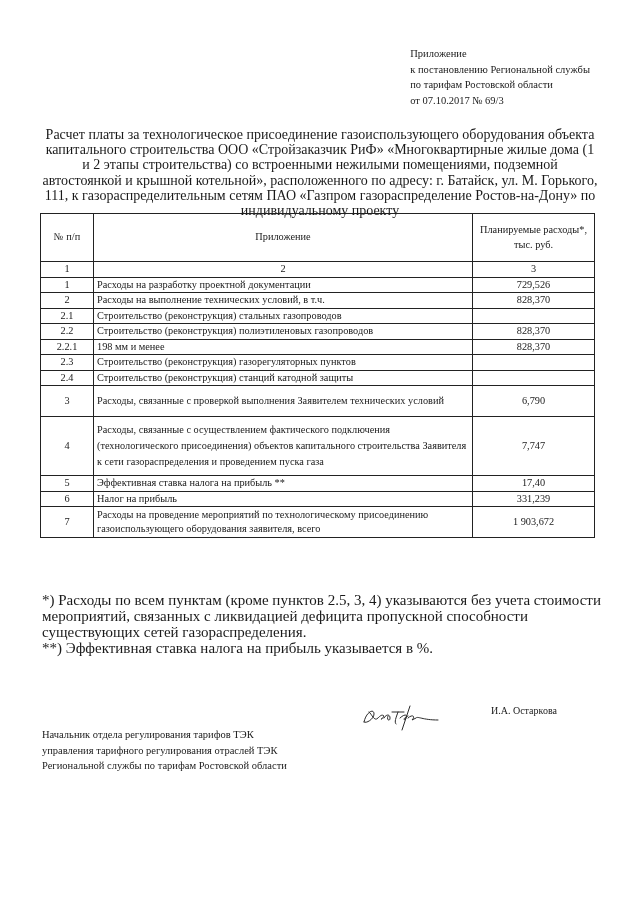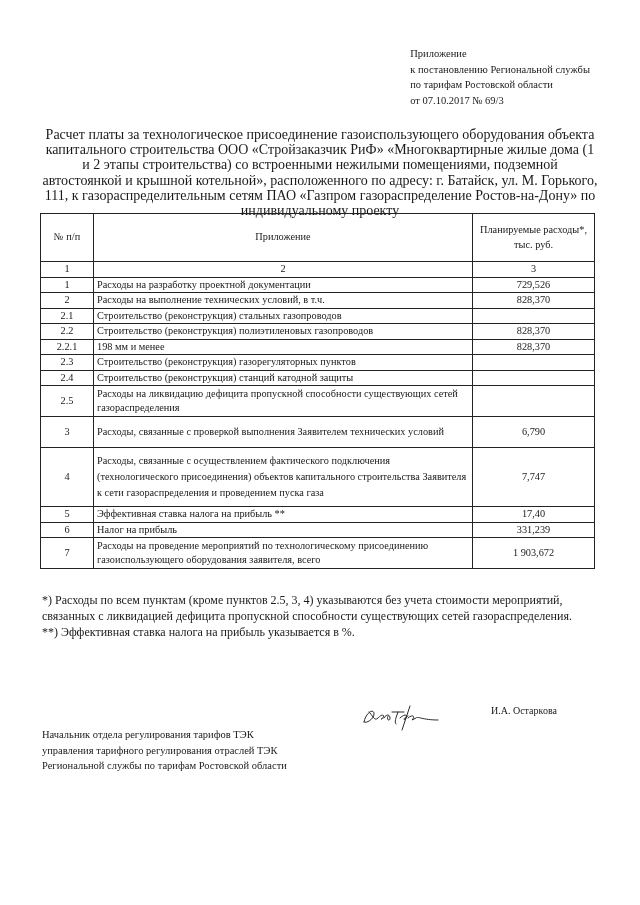--- a/index.html
+++ b/index.html
@@ -24,21 +24,21 @@
       border: 1px solid #222; padding: 0 3px; font-weight: normal;
       vertical-align: middle; line-height: 14.5px;
     }
     table.main th { text-align: center; }
     .c1 { width: 46px; text-align: center; }
     .c2 { width: 372px; text-align: left; }
     .c3 { text-align: center; }
     .main .rh { height: 14px; }
     .footnotes {
       position: absolute; left: 42px; top: 592px; width: 560px;
-      font-size: 12px; line-height: 16px;
+      font-size: 15px; line-height: 16px;
     }
     .footnotes p { margin: 0; }
     .sign-block {
       position: absolute; left: 42px; top: 727px;
       font-size: 10.5px; line-height: 15.5px;
     }
     .sign-block div { white-space: nowrap; }
     .signature {
       position: absolute; left: 360px; top: 700px; width: 80px; height: 32px;
     }
@@ -99,25 +99,20 @@
     <td class="c1">2.3</td>
     <td class="c2">Строительство (реконструкция) газорегуляторных пунктов</td>
     <td class="c3"></td>
   </tr>
   <tr class="rh">
     <td class="c1">2.4</td>
     <td class="c2">Строительство (реконструкция) станций катодной защиты</td>
     <td class="c3"></td>
   </tr>
   <tr style="height:31px">
-    <td class="c1">2.5</td>
-    <td class="c2">Расходы на ликвидацию дефицита пропускной способности существующих сетей газораспределения</td>
-    <td class="c3"></td>
-  </tr>
-  <tr style="height:31px">
     <td class="c1">3</td>
     <td class="c2">Расходы, связанные с проверкой выполнения Заявителем технических условий</td>
     <td class="c3">6,790</td>
   </tr>
   <tr style="height:59px">
     <td class="c1">4</td>
     <td class="c2" style="line-height:16px">Расходы, связанные с осуществлением фактического подключения (технологического присоединения) объектов капитального строительства Заявителя к сети газораспределения и проведением пуска газа</td>
     <td class="c3">7,747</td>
   </tr>
   <tr class="rh">

